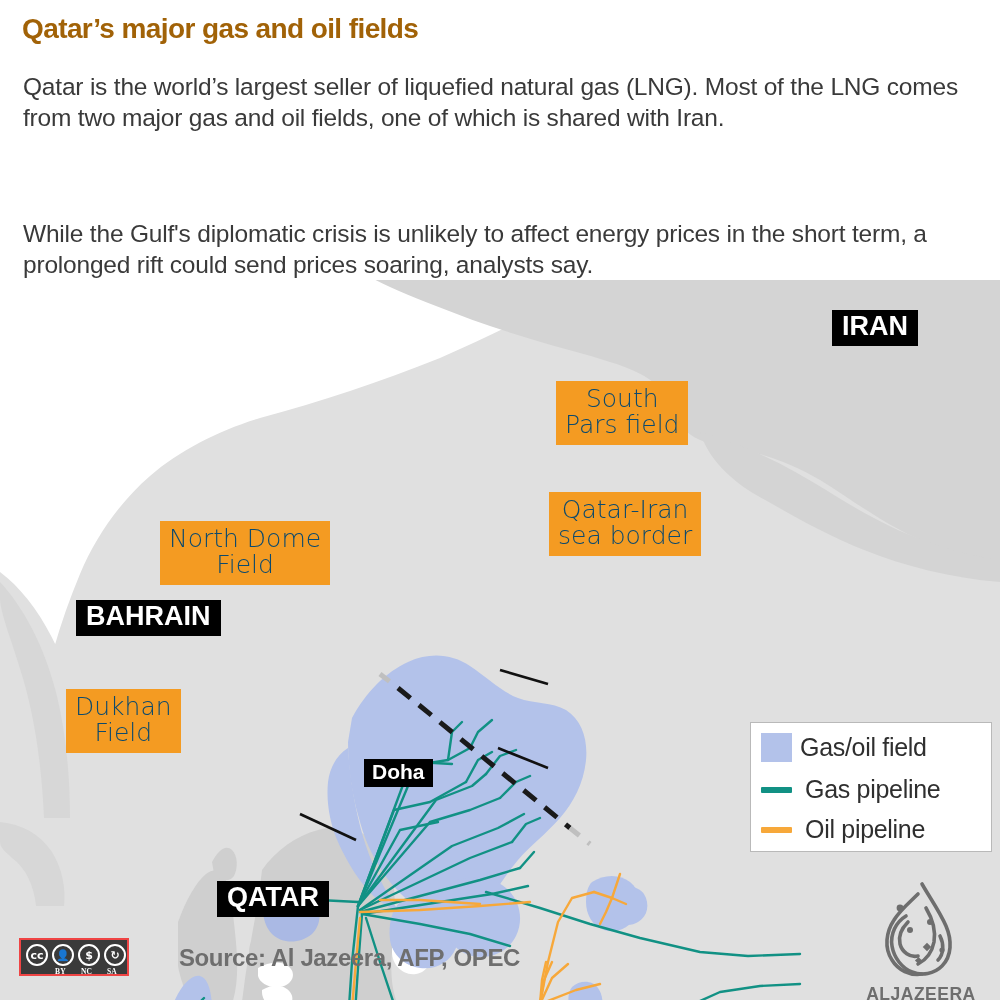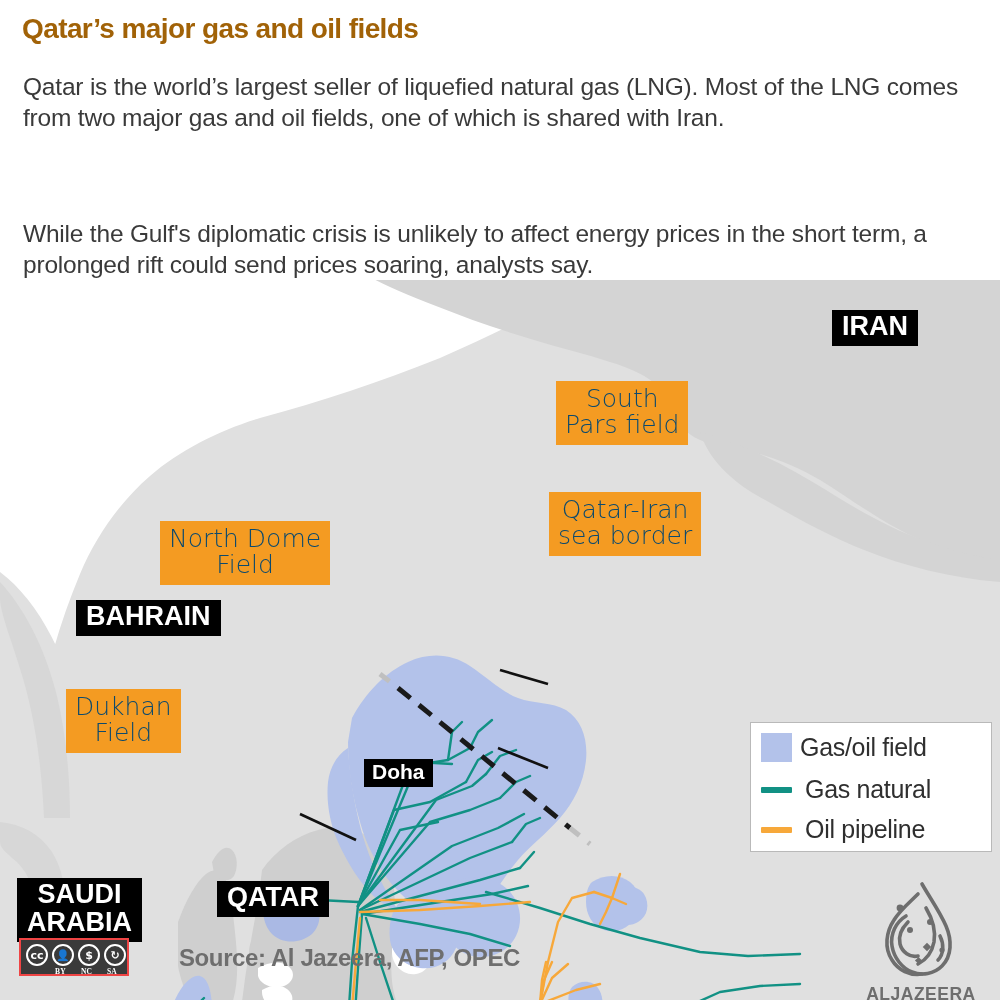--- a/index.html
+++ b/index.html
@@ -328,43 +328,41 @@
       </g>
     </svg>
 
     <div id="legend" style="top:460px;">
       <div class="leg-row">
         <span class="leg-swatch"></span>
         <span class="leg-text">Gas/oil field</span>
       </div>
       <div class="leg-row">
         <span class="leg-line gas"></span>
-        <span class="leg-text">Gas natural</span>
+        <span class="leg-text">Gas pipeline</span>
       </div>
       <div class="leg-row">
         <span class="leg-line oil"></span>
         <span class="leg-text">Oil pipeline</span>
       </div>
     </div>
   </div>
 
   <div class="lbl lbl-orange" id="lbl-south-pars">South
 Pars field</div>
   <div class="lbl lbl-orange" id="lbl-qatar-iran">Qatar-Iran
 sea border</div>
   <div class="lbl lbl-orange" id="lbl-north-dome">North Dome
 Field</div>
   <div class="lbl lbl-orange" id="lbl-dukhan">Dukhan
 Field</div>
 
   <div class="lbl lbl-black" id="lbl-iran">IRAN</div>
   <div class="lbl lbl-black" id="lbl-qatar">QATAR</div>
   <div class="lbl lbl-black" id="lbl-bahrain">BAHRAIN</div>
-  <div class="lbl lbl-black" id="lbl-saudi">SAUDI
-ARABIA</div>
 
   <div class="lbl lbl-city" id="lbl-doha">Doha</div>
 
   <div id="footer">
     <div id="cc-badge">
       <span class="cc-circle" style="left:5px;">cc</span>
       <span class="cc-circle" style="left:31px;">👤</span>
       <span class="cc-circle" style="left:57px;">$</span>
       <span class="cc-circle" style="left:83px;">↻</span>
       <span class="cc-sub" style="left:34px;">BY</span>

